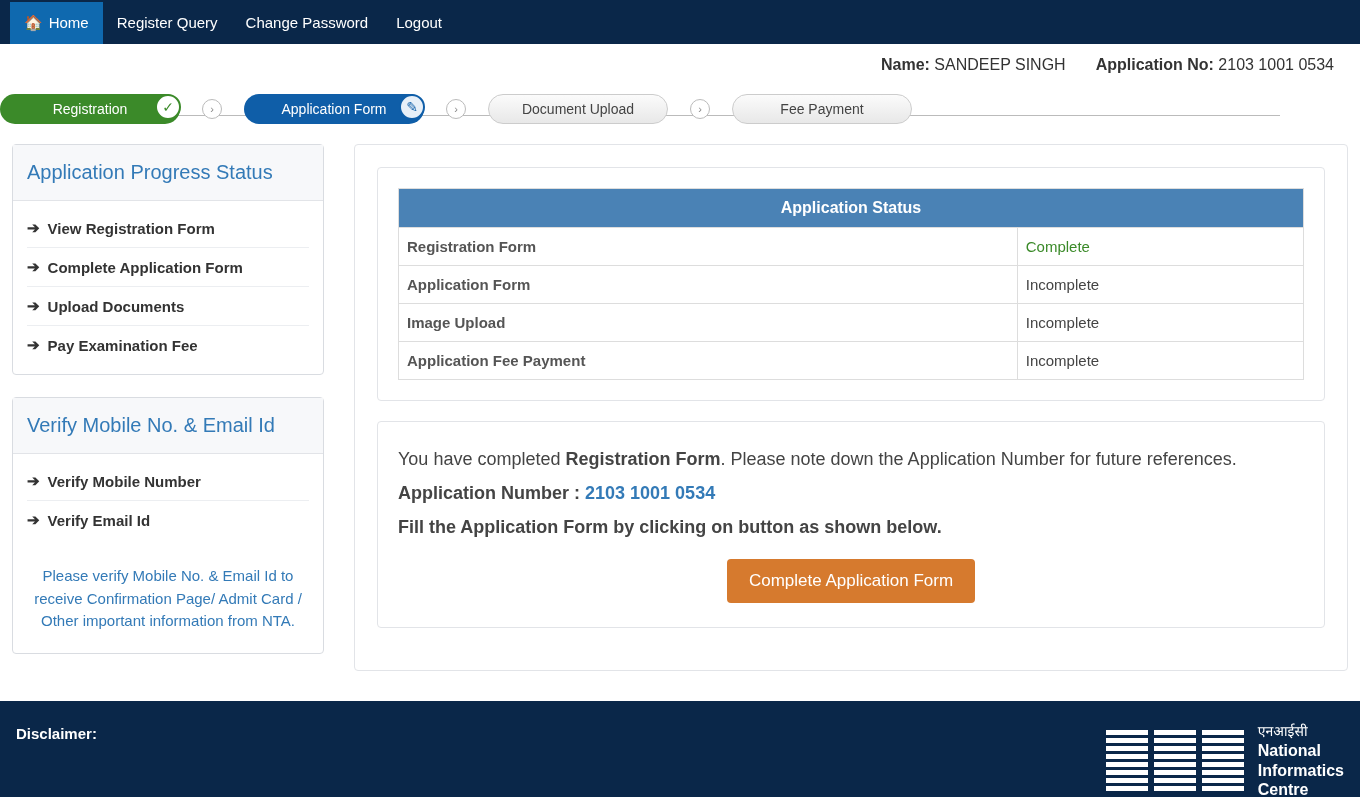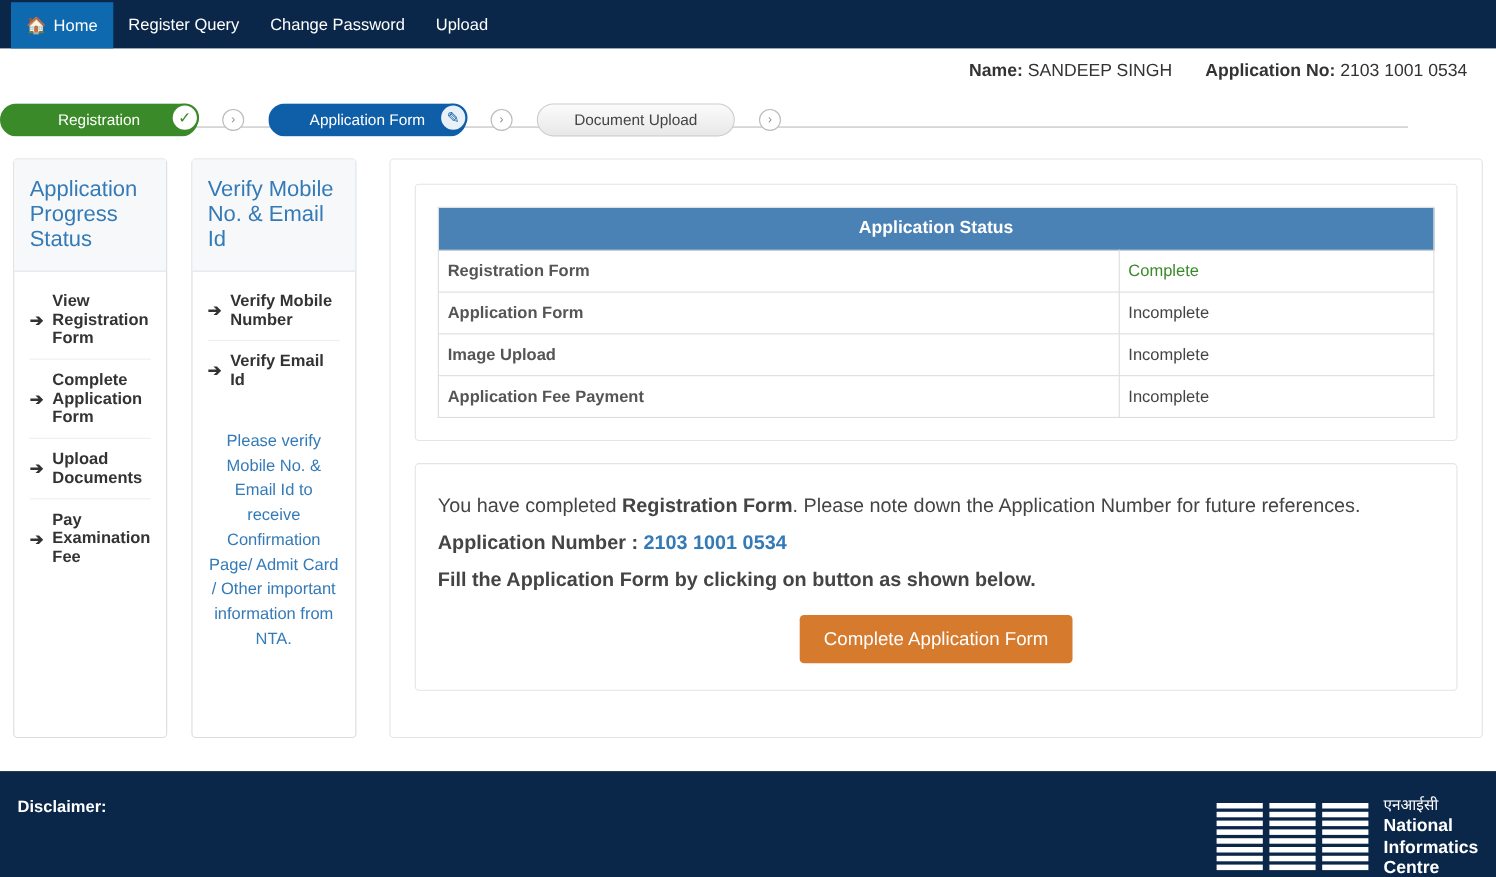--- a/index.html
+++ b/index.html
@@ -14,21 +14,21 @@
 .steps-wrap::before{content:"";position:absolute;left:80px;right:80px;top:50%;height:1px;background:#bbb;z-index:0}
 .step-pill{position:relative;z-index:1;min-width:180px;height:30px;border-radius:15px;display:flex;align-items:center;justify-content:center;font-size:14px;font-weight:500;border:1px solid transparent}
 .step-green{background:#3b8a29;color:#fff}
 .step-blue{background:#0f5ea8;color:#fff}
 .step-grey{background:linear-gradient(#fbfbfb,#e8e8e8);border:1px solid #ccc;color:#444}
 .step-badge{position:absolute;right:-2px;top:-1px;width:26px;height:26px;border-radius:50%;background:#fff;display:flex;align-items:center;justify-content:center;font-size:14px}
 .step-badge.green{color:#3b8a29;border:2px solid #3b8a29}
 .step-badge.blue{color:#0f5ea8;border:2px solid #0f5ea8;background:#e8f0f8}
 .step-connector{z-index:1;width:20px;height:20px;border-radius:50%;border:1px solid #bbb;background:#fff;display:flex;align-items:center;justify-content:center;color:#888;font-size:11px;margin:0 22px}
 .body-wrap{display:flex;gap:30px;padding:0 12px 30px}
-.sidebar{width:312px;display:flex;flex-direction:row;gap:22px}
+.sidebar{width:312px;display:flex;flex-direction:column;gap:22px}
 .panel{border:1px solid #d9dce1;border-radius:4px;background:#fff}
 .panel-header{background:#f7f8fa;color:#337ab7;font-size:20px;font-weight:500;padding:16px 14px;border-bottom:1px solid #e2e4e8}
 .panel-list{padding:8px 14px 10px}
 .panel-item{display:flex;align-items:center;gap:8px;padding:10px 0;border-bottom:1px solid #eceef1;font-size:15px;color:#333;cursor:pointer;font-weight:600}
 .panel-item:last-child{border-bottom:none}
 .panel-note{padding:16px 14px 20px;text-align:center;color:#337ab7;font-size:15px;line-height:1.5}
 .main{flex:1;border:1px solid #e2e4e8;border-radius:4px;padding:22px}
 .card{border:1px solid #e2e4e8;border-radius:4px;padding:20px;margin-bottom:20px}
 .status-table{width:100%;border-collapse:collapse}
 .status-table th{background:#4a82b5;color:#fff;text-align:center;padding:10px;font-size:16px;font-weight:700;border:1px solid #ddd}
@@ -50,41 +50,42 @@
 </style>
 </head>
 <body>
 
 <div class="navbar">
   <div class="nav-item active">
     <span class="nav-home-icon">🏠</span><span>Home</span>
   </div>
   <div class="nav-item">Register Query</div>
   <div class="nav-item">Change Password</div>
-  <div class="nav-item">Upload</div>
+  <div class="nav-item">Logout</div>
 </div>
 
 <div class="infobar">
   <div><b>Name:</b> <span>SANDEEP SINGH</span></div>
   <div><b>Application No:</b> <span>2103 1001 0534</span></div>
 </div>
 
 <div class="steps-wrap">
   <div class="step-pill step-green">
     <span>Registration</span>
     <span class="step-badge green">✓</span>
   </div>
   <div class="step-connector">›</div>
   <div class="step-pill step-blue">
     <span>Application Form</span>
     <span class="step-badge blue">✎</span>
   </div>
   <div class="step-connector">›</div>
   <div class="step-pill step-grey">Document Upload</div>
   <div class="step-connector">›</div>
+  <div class="step-pill step-grey">Fee Payment</div>
 </div>
 
 <div class="body-wrap">
   <div class="sidebar">
     <div class="panel">
       <div class="panel-header">Application Progress Status</div>
       <div class="panel-list" id="progress-list">
           <div class="panel-item">
             <span>➔</span>
             <span>View Registration Form</span>

